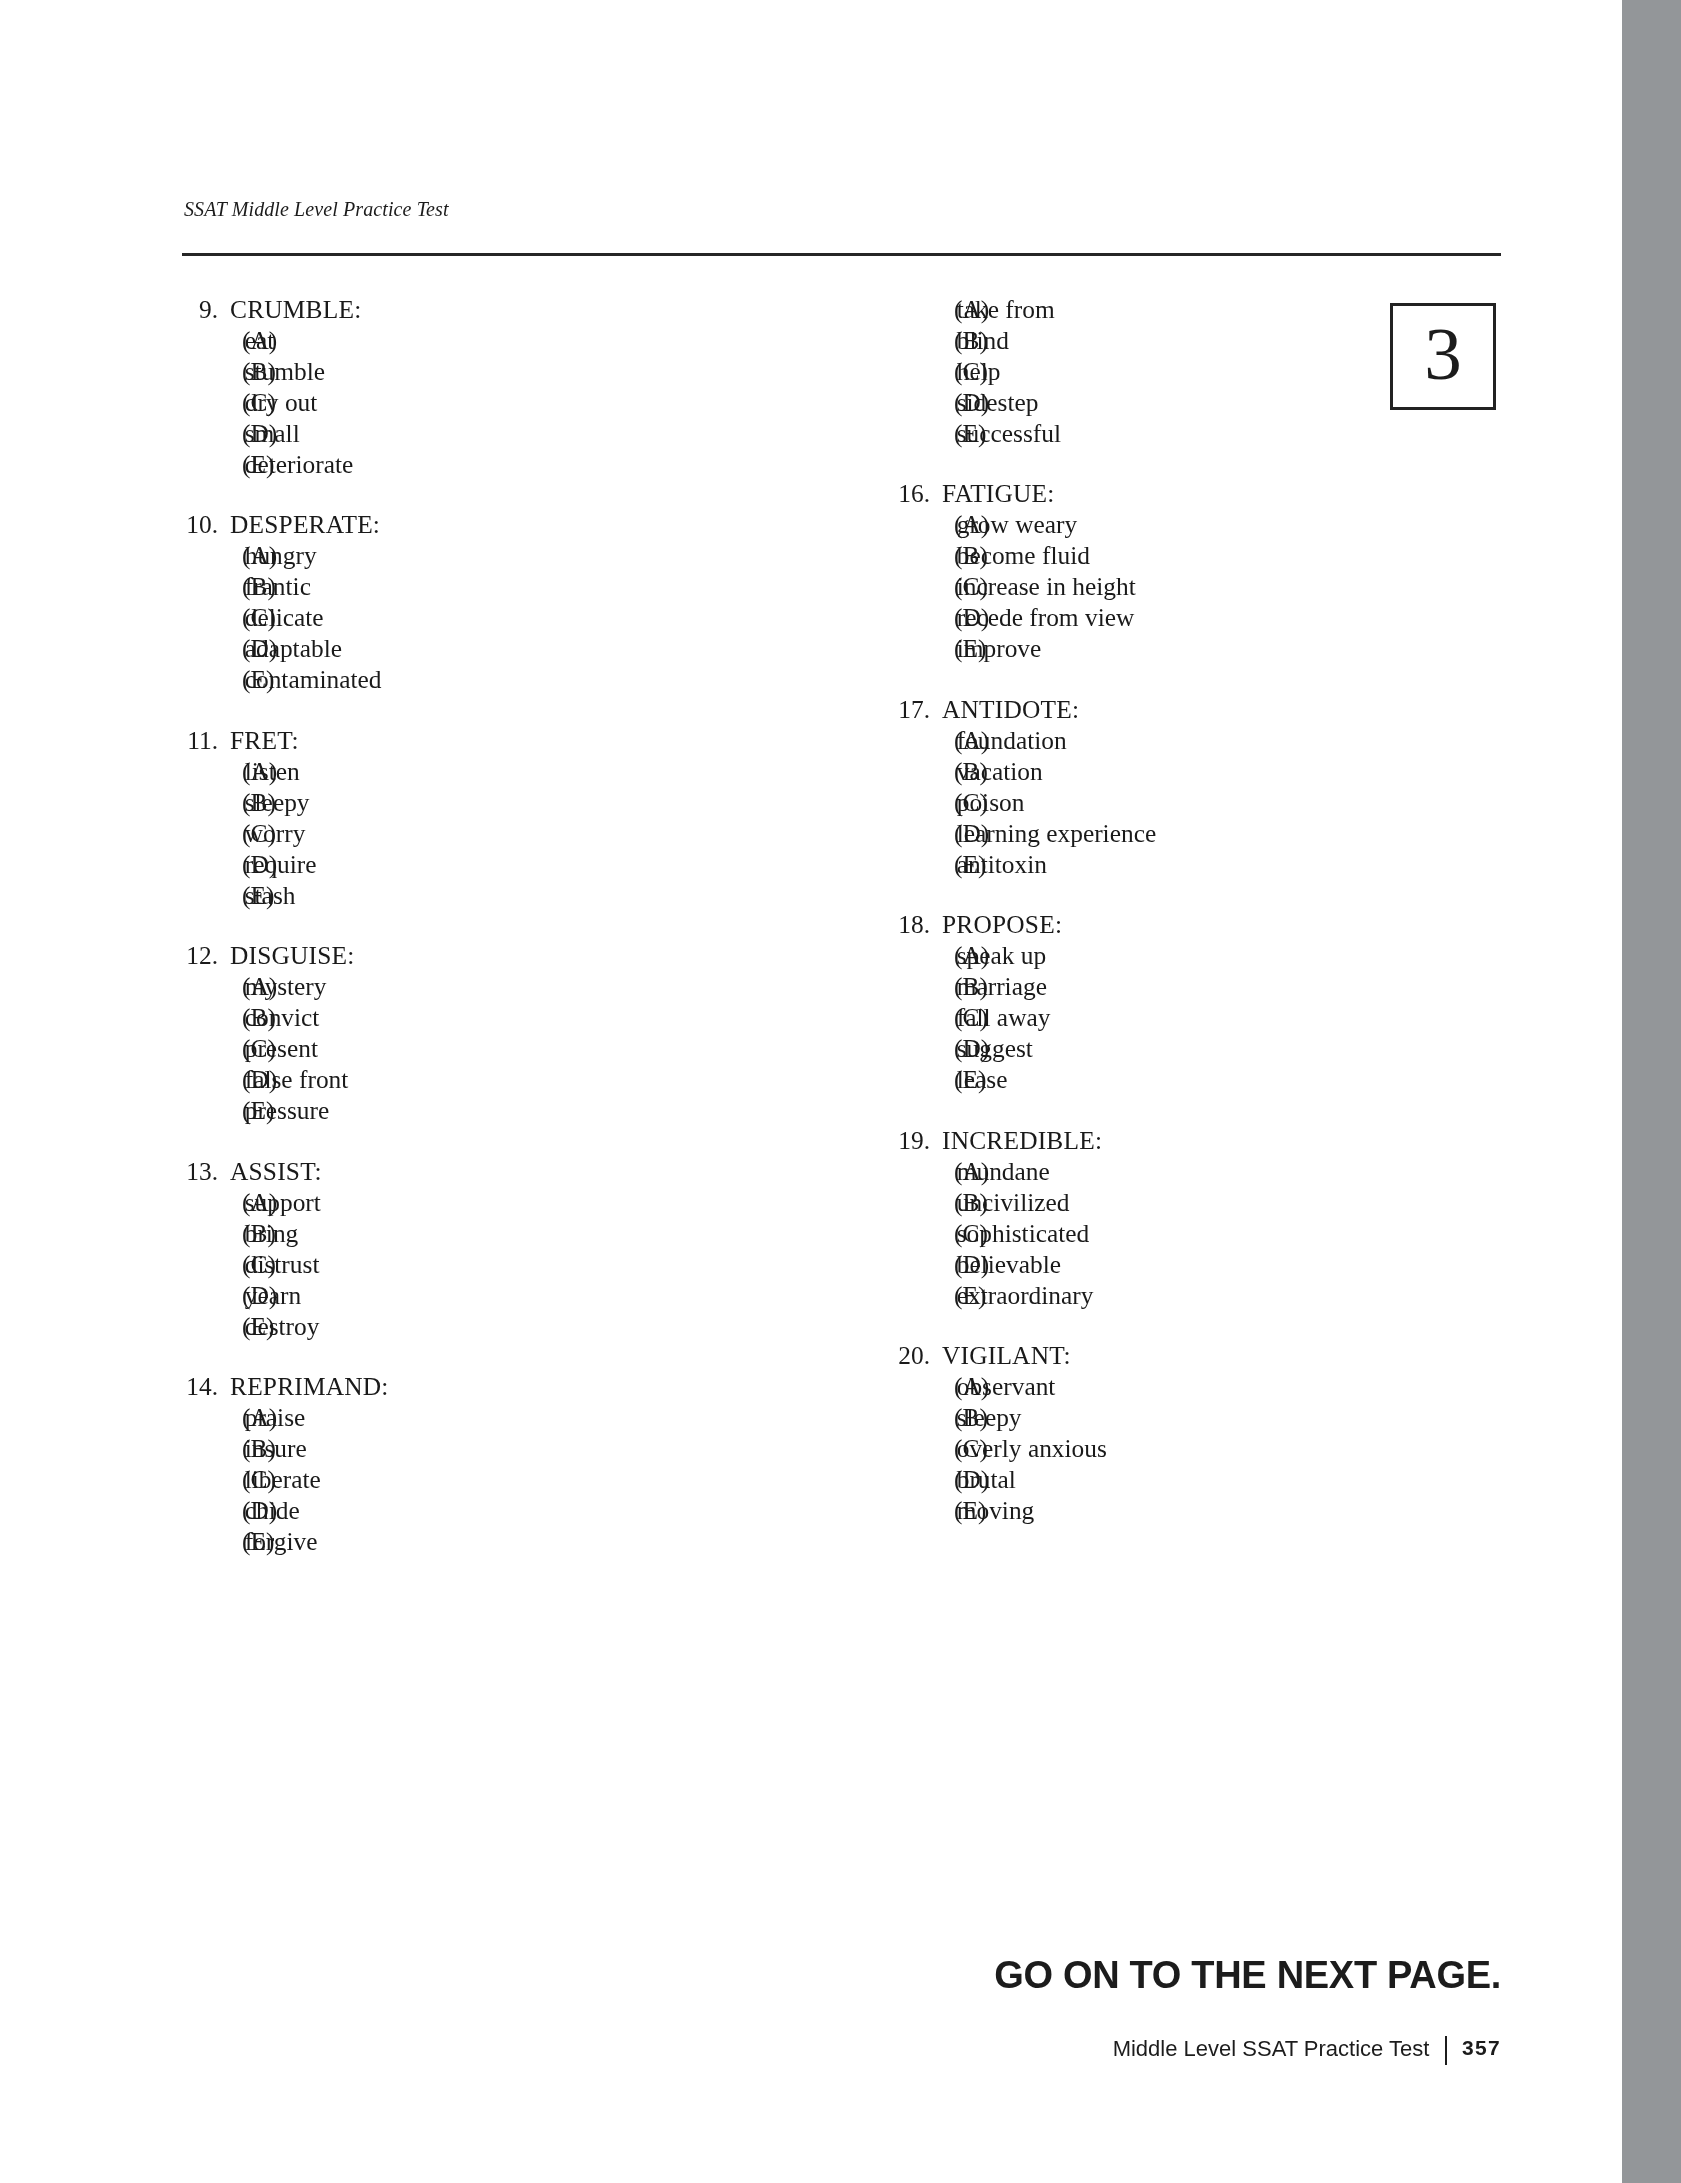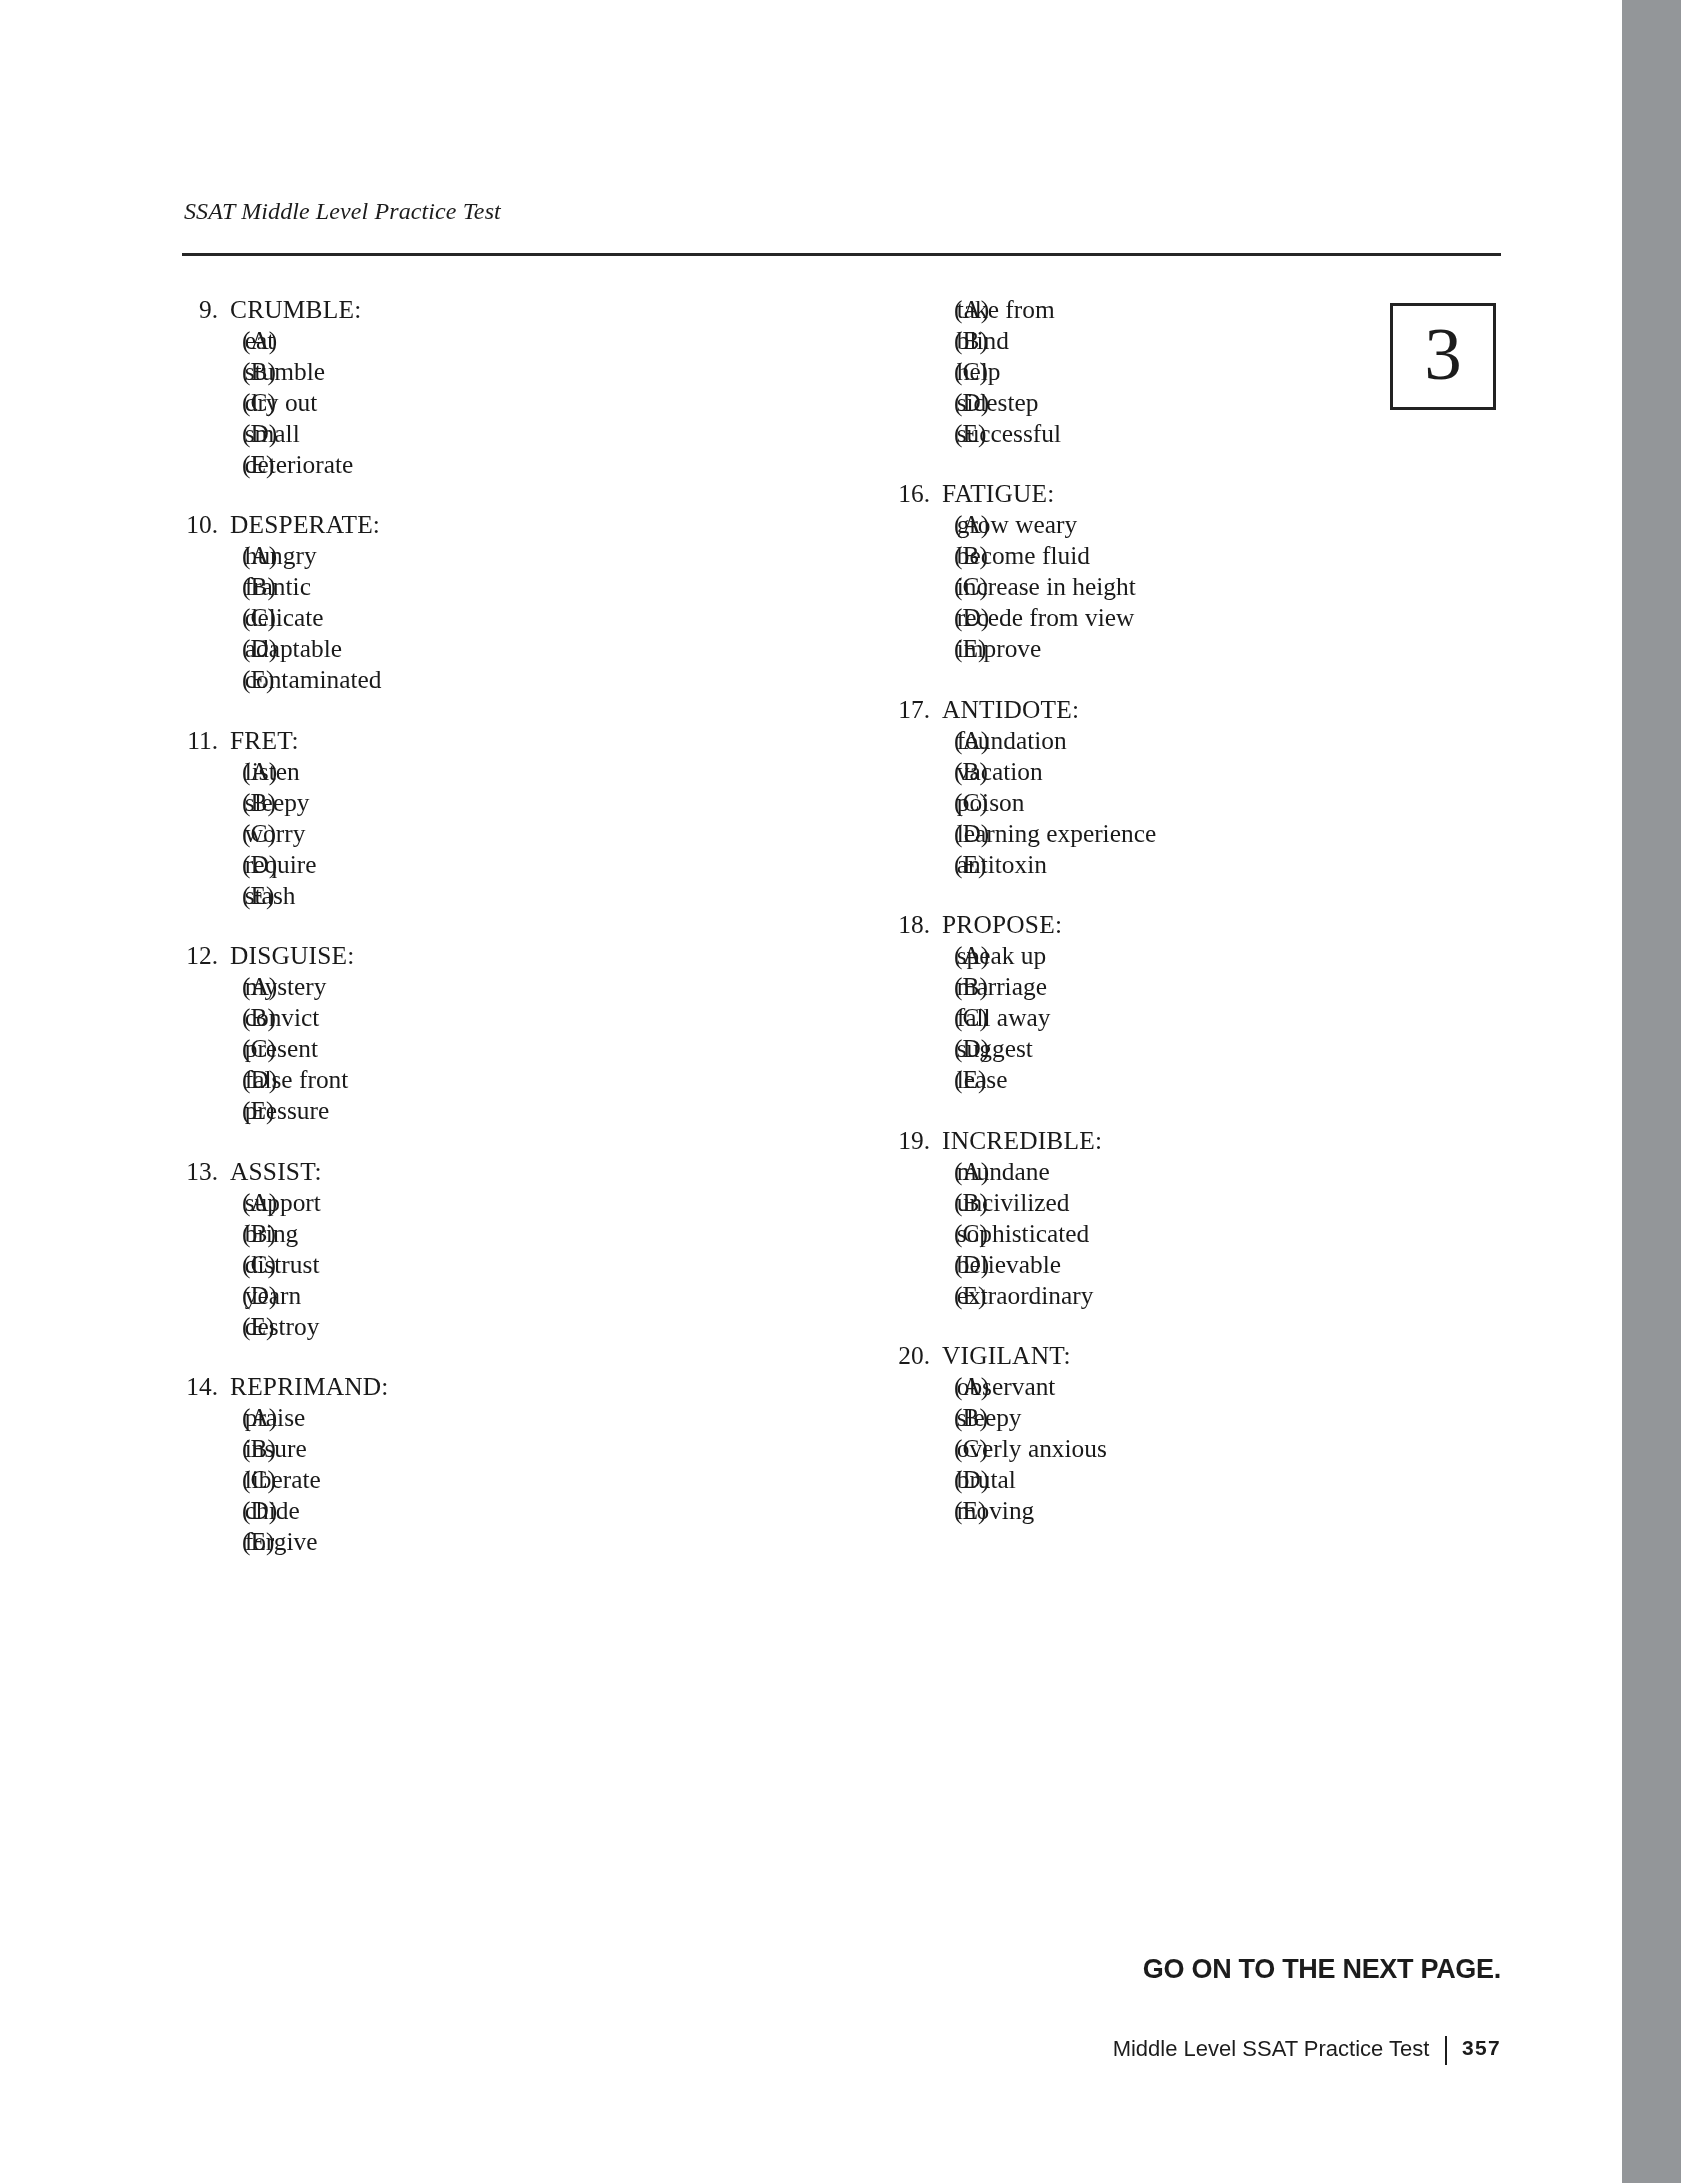--- a/index.html
+++ b/index.html
@@ -32,21 +32,21 @@
     height: 2183px;
     background: #939699;
   }
 
   
   #running-head {
     position: absolute;
     left: 184px;
     top: 198px;
     font-style: italic;
-    font-size: 24px;
+    font-size: 20px;
     letter-spacing: 0.1px;
     color: #1c1c1c;
     white-space: nowrap;
   }
   #head-rule {
     position: absolute;
     left: 182px;
     top: 253px;
     width: 1319px;
     height: 3.3px;
@@ -121,21 +121,21 @@
   }
   .choice .c-text { padding-left: 2.7px; }
 
   
   #go-on {
     position: absolute;
     right: 180px;
     top: 1954px;
     font-family: "Liberation Sans", "DejaVu Sans", sans-serif;
     font-weight: bold;
-    font-size: 27px;
+    font-size: 38px;
     letter-spacing: -0.3px;
     color: #1c1c1c;
     white-space: nowrap;
     text-align: left;
   }
   #page-footer {
     position: absolute;
     right: 180px;
     top: 2036px;
     display: flex;

